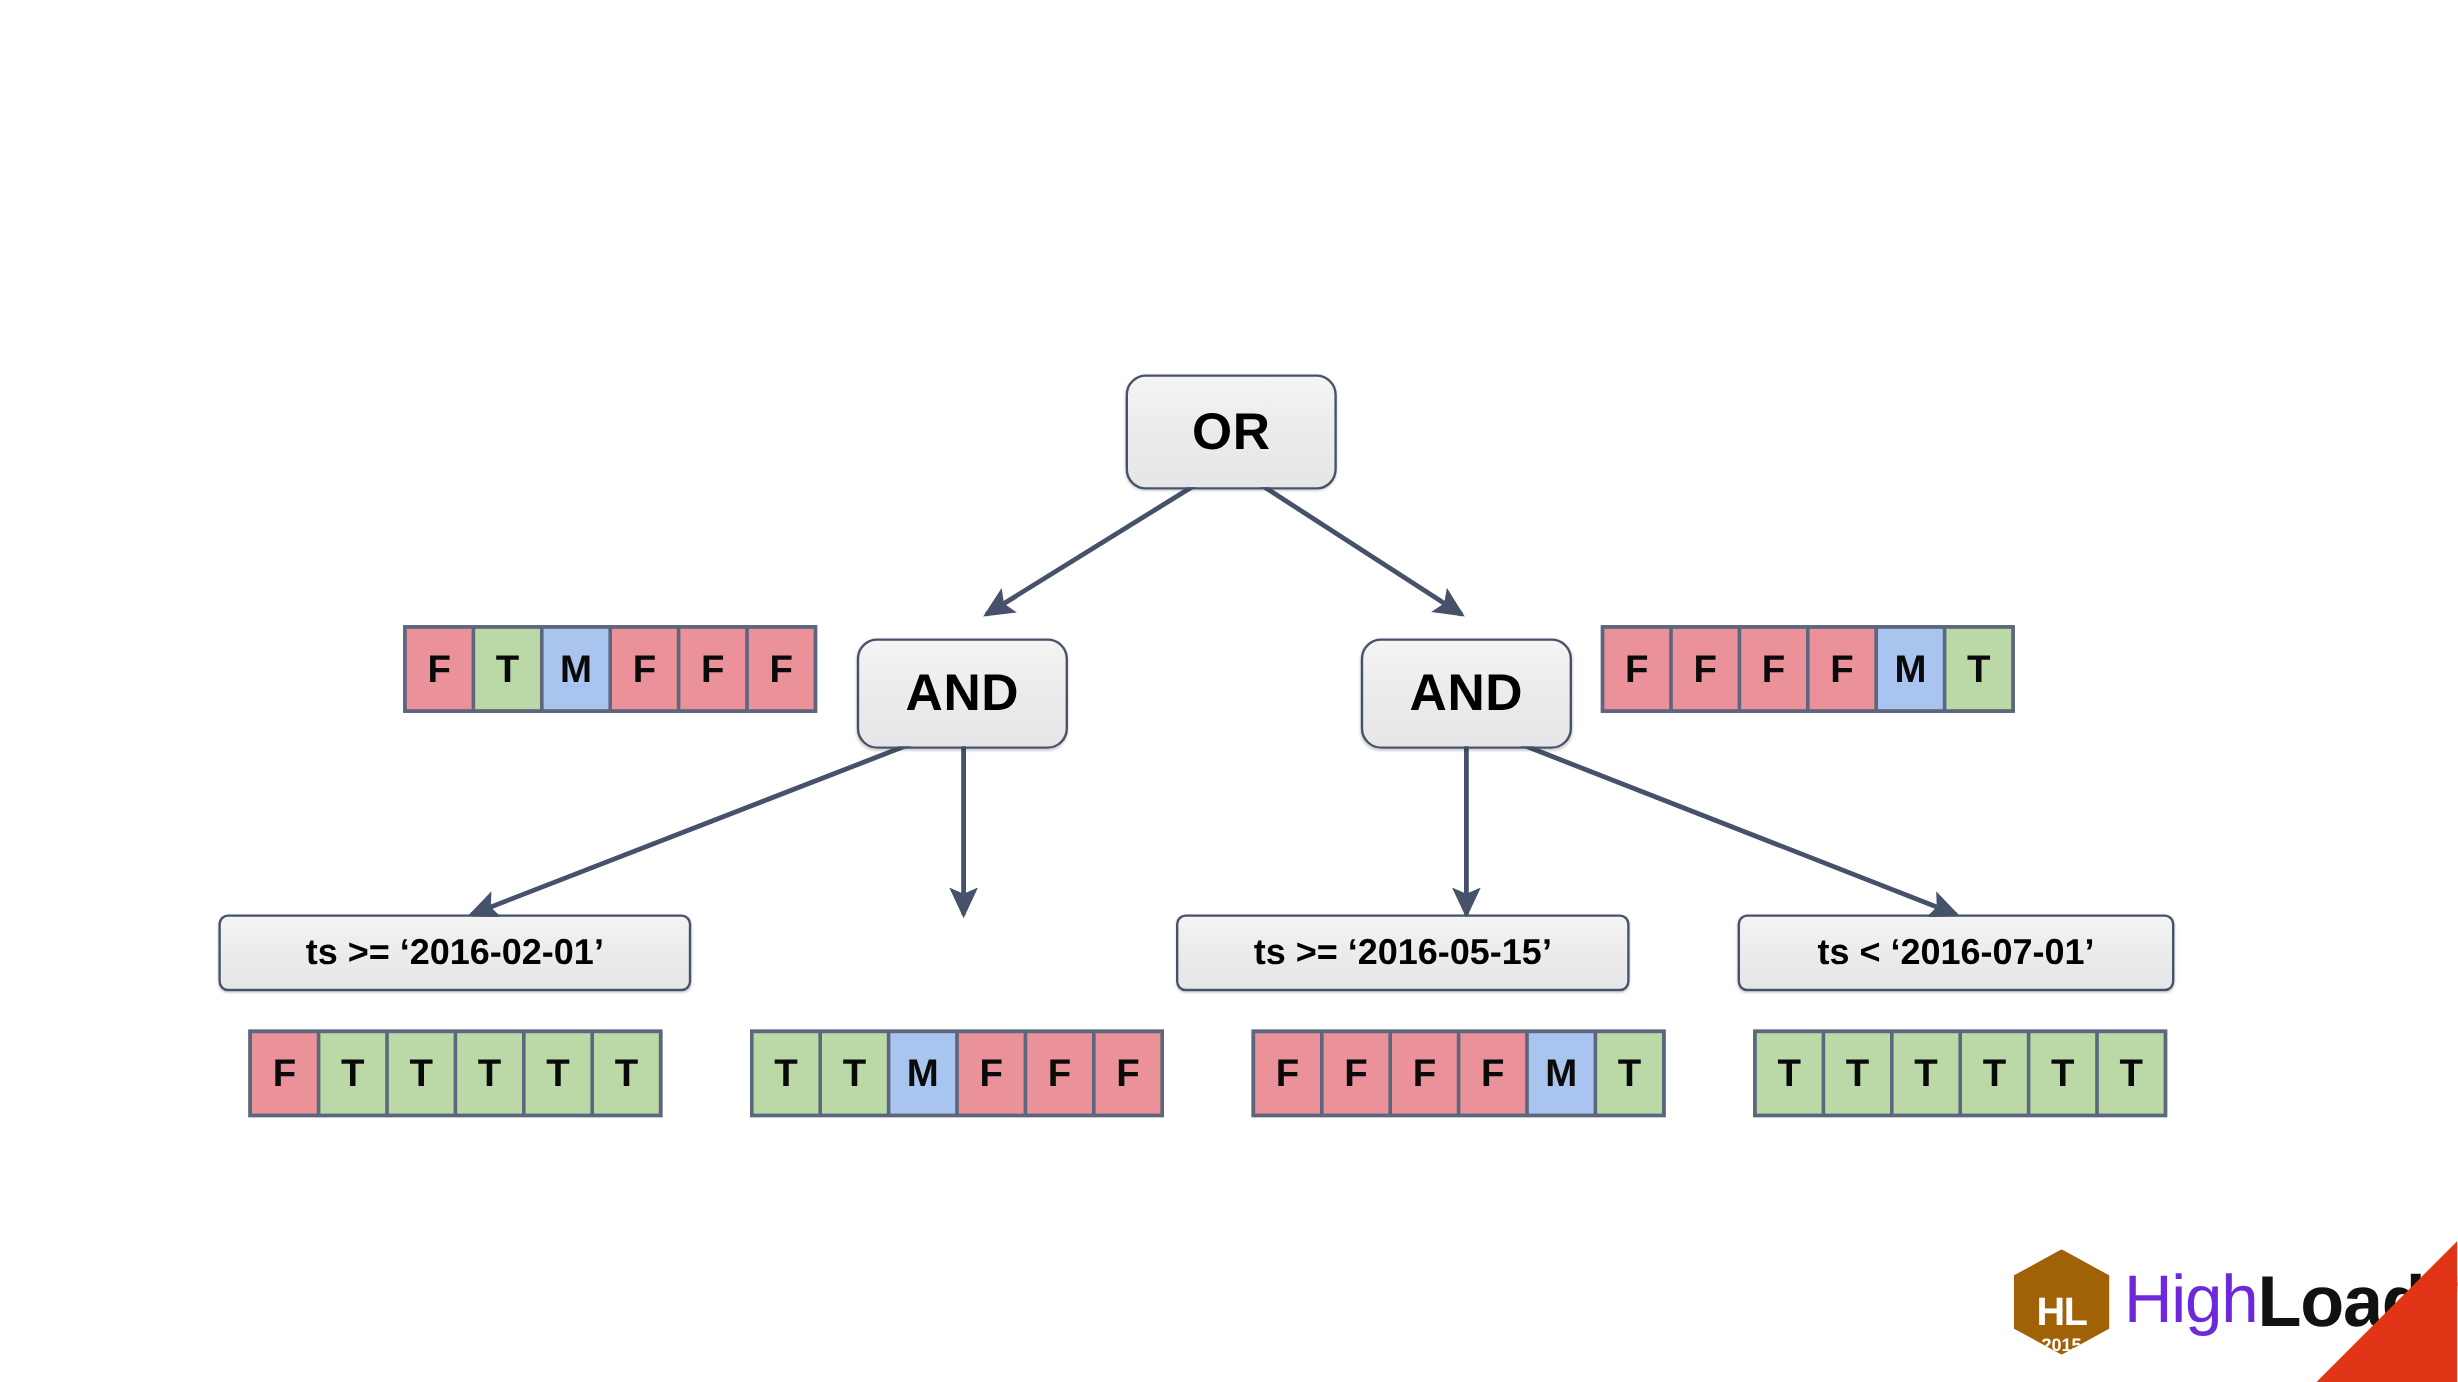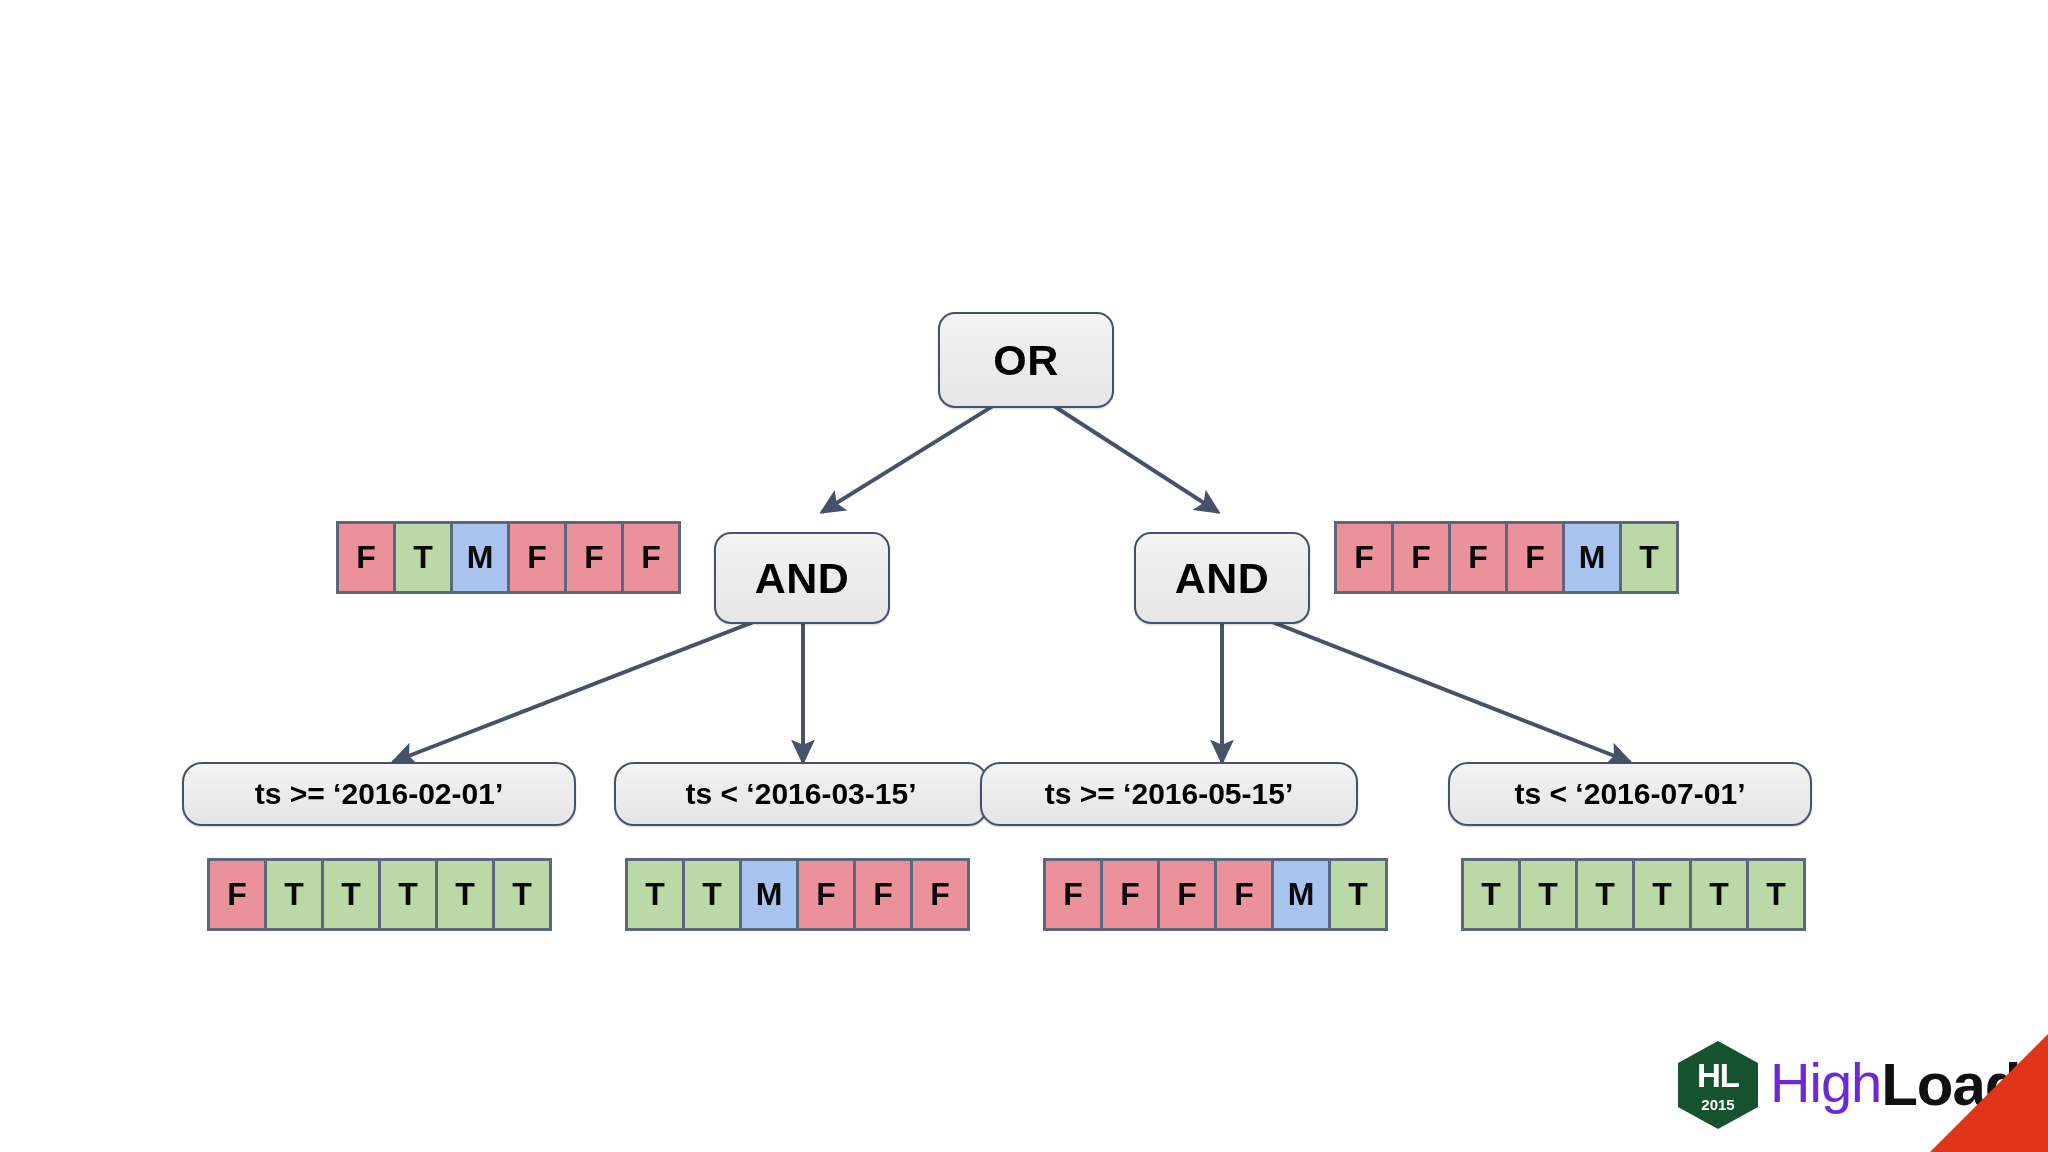--- a/index.html
+++ b/index.html
@@ -45,21 +45,21 @@
     box-shadow: 0 1px 2px rgba(0,0,0,0.18);
     white-space: nowrap;
   }
   .node.op {
     font-size: 43px;
     border-radius: 17px;
     margin-top: 20px;
   }
   .node.leaf {
     font-size: 30px;
-    border-radius: 20px;
+    border-radius: 8px;
     letter-spacing: 0px;
   }
 
   
   .bitmap {
     position: absolute;
     display: flex;
     box-sizing: border-box;
     border: 3px solid #5c667c;
     background: #5c667c;
@@ -86,26 +86,26 @@
     left: 1678px;
     top: 1042px;
     display: flex;
     align-items: center;
     height: 86px;
   }
   .hex {
     position: relative;
     width: 80px;
     height: 88px;
-    background: #14532d;
+    background: #a16207;
     clip-path: polygon(50% 0%, 100% 25%, 100% 75%, 50% 100%, 0% 75%, 0% 25%);
     display: flex;
     flex-direction: column;
     align-items: center;
-    justify-content: center;
+    justify-content: flex-end;
     color: #ffffff;
   }
   .hex .hl {
     font-size: 33px;
     font-weight: bold;
     line-height: 1;
     letter-spacing: -1px;
   }
   .hex .yr {
     font-size: 15px;
@@ -200,23 +200,20 @@
       <div class="cell v-F" style="width: 54px;">F</div>
       <div class="cell v-F" style="width: 54px;">F</div>
       <div class="cell v-M" style="width: 54px;">M</div>
       <div class="cell v-T" style="width: 54px;">T</div>
     </div>
 
   <div class="node leaf" style="left:182px; top:762px; width:394px; height:64px;">
     <span>ts &gt;= ‘2016-02-01’</span>
   </div>
 
-  <div class="node leaf" style="left:614px; top:762px; width:374px; height:64px;">
-    <span>ts &lt; ‘2016-03-15’</span>
-  </div>
 
   <div class="node leaf" style="left:980px; top:762px; width:378px; height:64px;">
     <span>ts &gt;= ‘2016-05-15’</span>
   </div>
 
   <div class="node leaf" style="left:1448px; top:762px; width:364px; height:64px;">
     <span>ts &lt; ‘2016-07-01’</span>
   </div>
 
   <div class="bitmap" id="bm-leaf-1" style="left:207px; top:858px; height:73px;">

